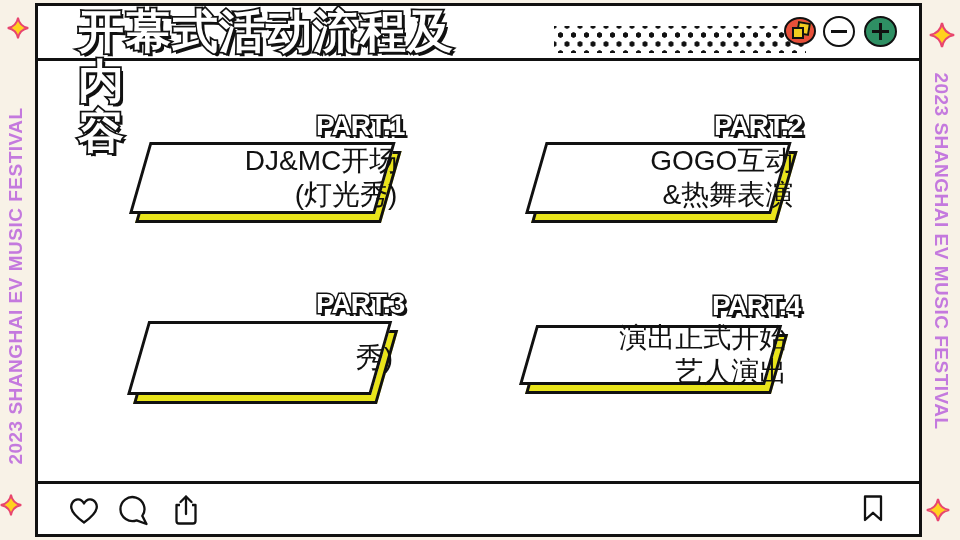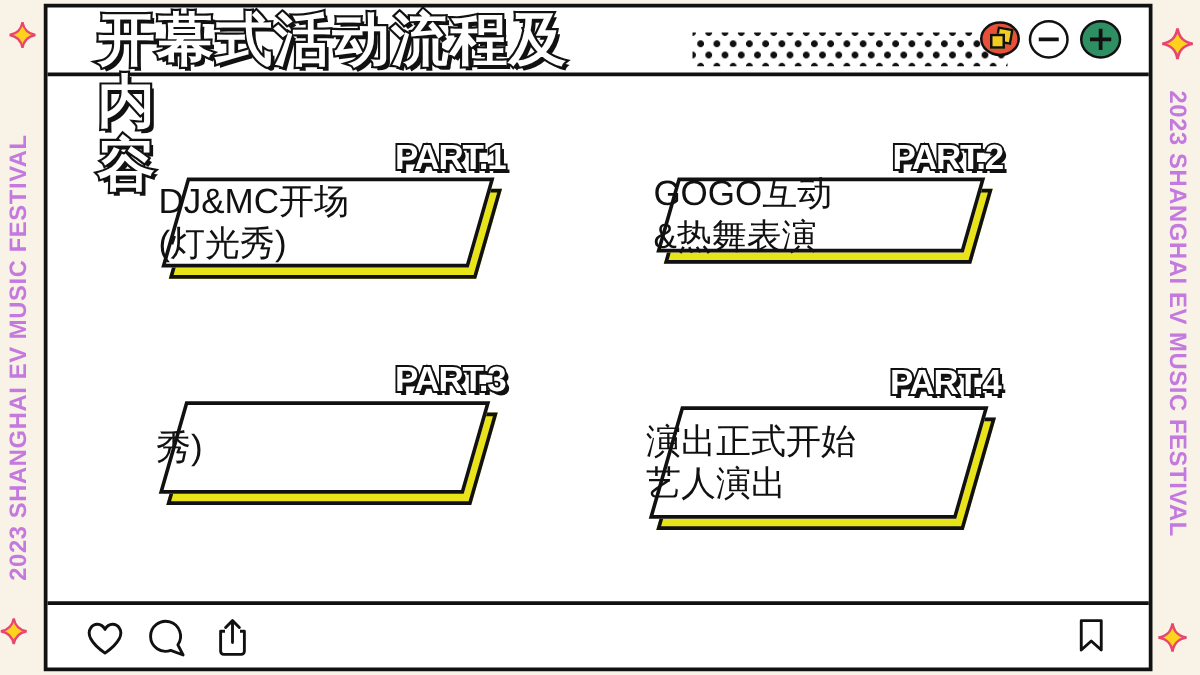--- a/index.html
+++ b/index.html
@@ -77,21 +77,21 @@
   .pbox{position:absolute;z-index:2;}
   .pface,.pshadow{
     position:absolute;inset:0;border:3px solid #111;box-sizing:border-box;
     transform-origin:left bottom;
   }
   .pface{background:#fff;transform:skewX(-16deg);}
   .pshadow{background:#e9e41a;transform:translate(6px,9px) skewX(-16deg);}
   .ptext{
     position:absolute;left:calc(50% + 10px);top:50%;
     transform:translate(-50%,-50%);
-    width:110%;text-align:left;z-index:3;
+    width:110%;text-align:right;z-index:3;
     font-size:28px;line-height:34px;font-weight:500;color:#111;white-space:nowrap;
   }
 
   
   .ficon{position:absolute;}
   svg{display:block;}
 </style>
 </head>
 <body>
 
@@ -144,38 +144,38 @@
 
   <div class="pbox" style="left:129px;top:142px;width:246px;height:72px">
     <div class="pshadow"></div>
     <div class="pface"></div>
     <div class="ptext">
       <div>DJ&amp;MC开场</div>
       <div>(灯光秀)</div>
     </div>
   </div>
 
-  <div class="pbox" style="left:525px;top:142px;width:246px;height:60px">
+  <div class="pbox" style="left:525px;top:142px;width:246px;height:72px">
     <div class="pshadow"></div>
     <div class="pface"></div>
     <div class="ptext">
       <div>GOGO互动</div>
       <div>&amp;热舞表演</div>
     </div>
   </div>
 
   <div class="pbox" style="left:127px;top:321px;width:244px;height:74px">
     <div class="pshadow"></div>
     <div class="pface"></div>
     <div class="ptext">
       <div>秀)</div>
     </div>
   </div>
 
-  <div class="pbox" style="left:519px;top:325px;width:246px;height:90px">
+  <div class="pbox" style="left:519px;top:325px;width:246px;height:60px">
     <div class="pshadow"></div>
     <div class="pface"></div>
     <div class="ptext">
       <div>演出正式开始</div>
       <div>艺人演出</div>
     </div>
   </div>
 
   <div class="ficon" style="left:66px;top:493px">
     <svg width="36" height="34" viewBox="0 0 36 34">

